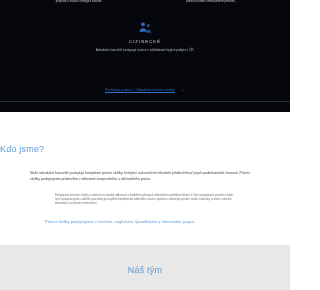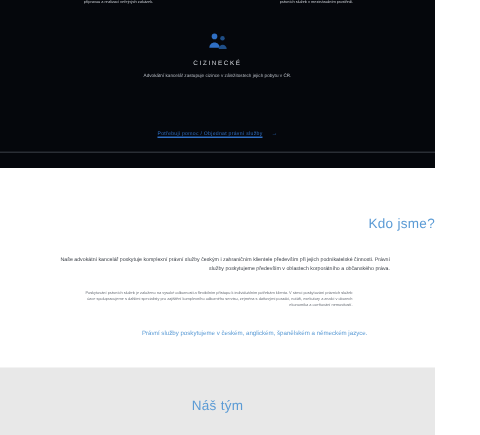--- a/index.html
+++ b/index.html
@@ -78,21 +78,21 @@
   .hero-divider {
     height:1px;
     background:#2a2e35;
     width:100%;
   }
 
   
   .about {
     background:#ffffff;
     padding:32px 0 20px 0;
-    text-align:right;
+    text-align:left;
   }
   .about h2 {
     font-size:9px;
     font-weight:400;
     color:#5b9bd5;
     letter-spacing:.2px;
     margin-bottom:16px;
   }
   .about .lead {
     font-size:3.5px;

